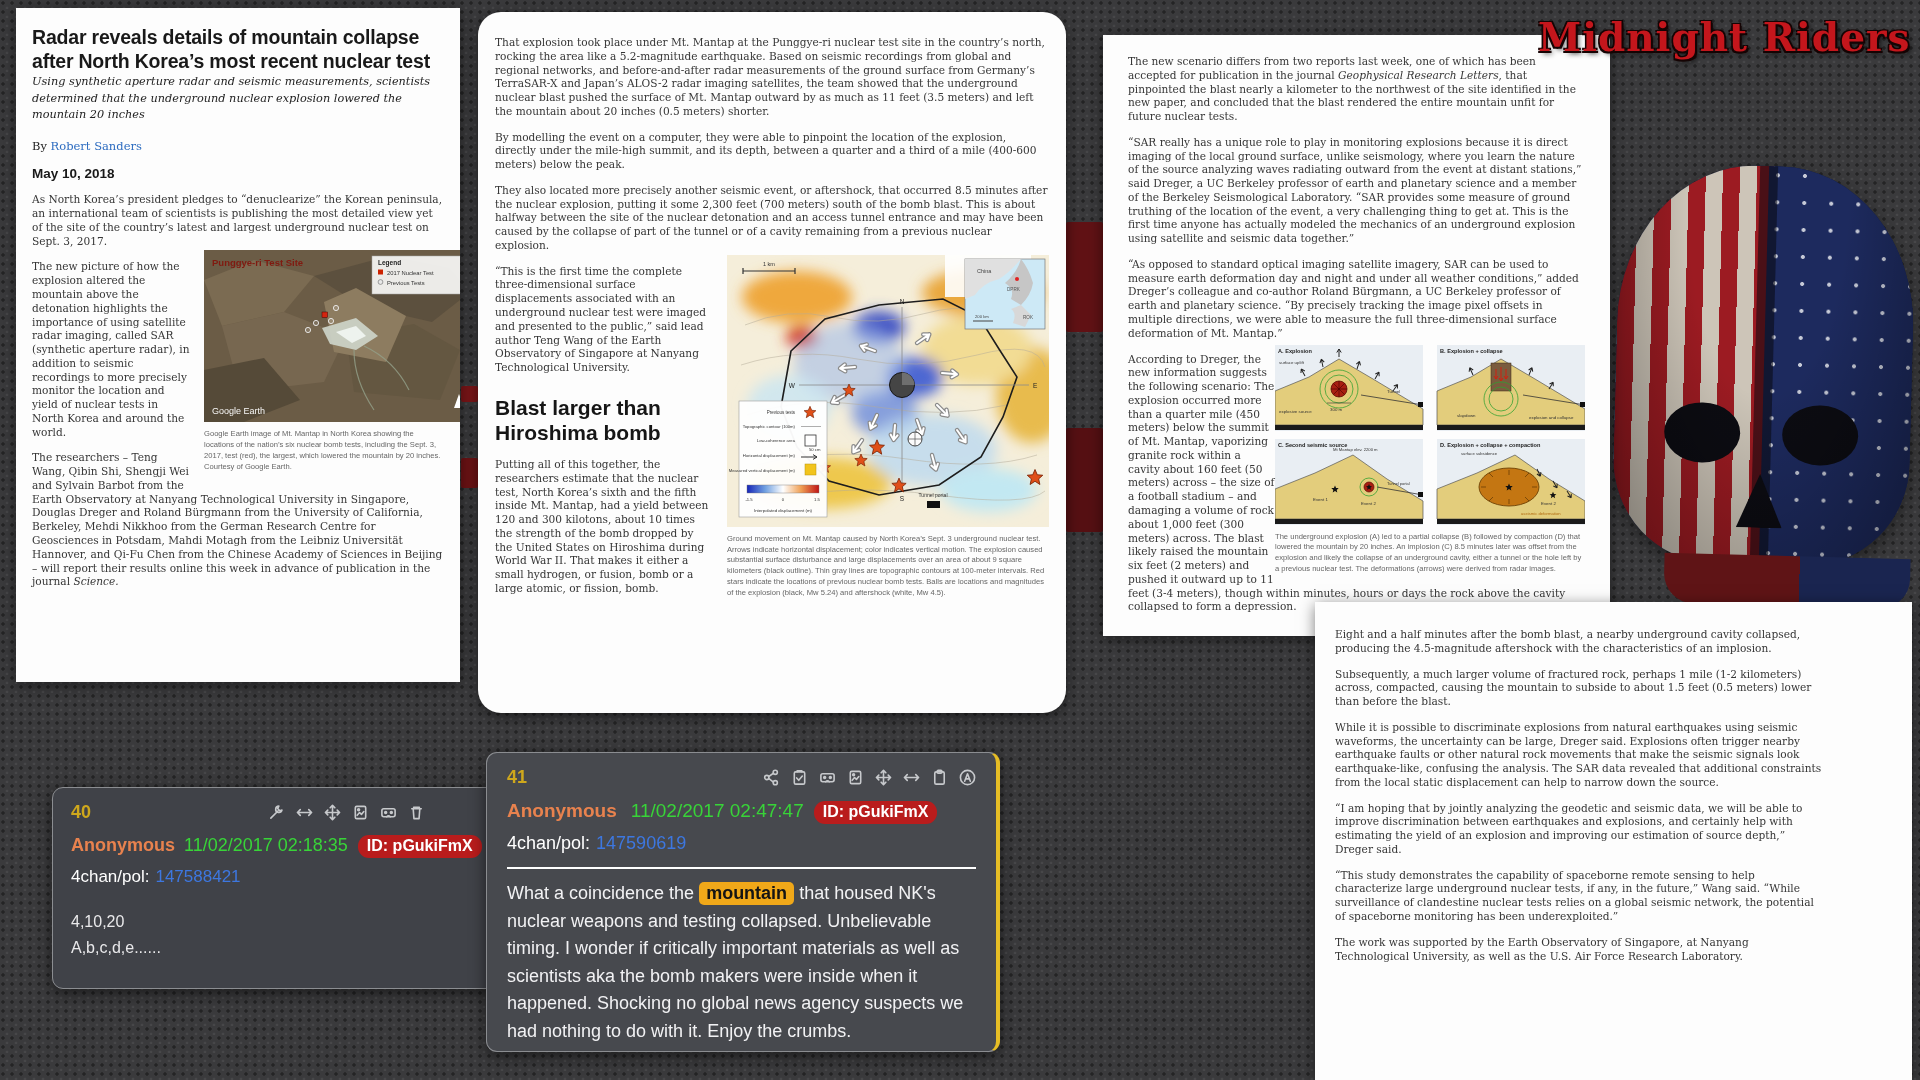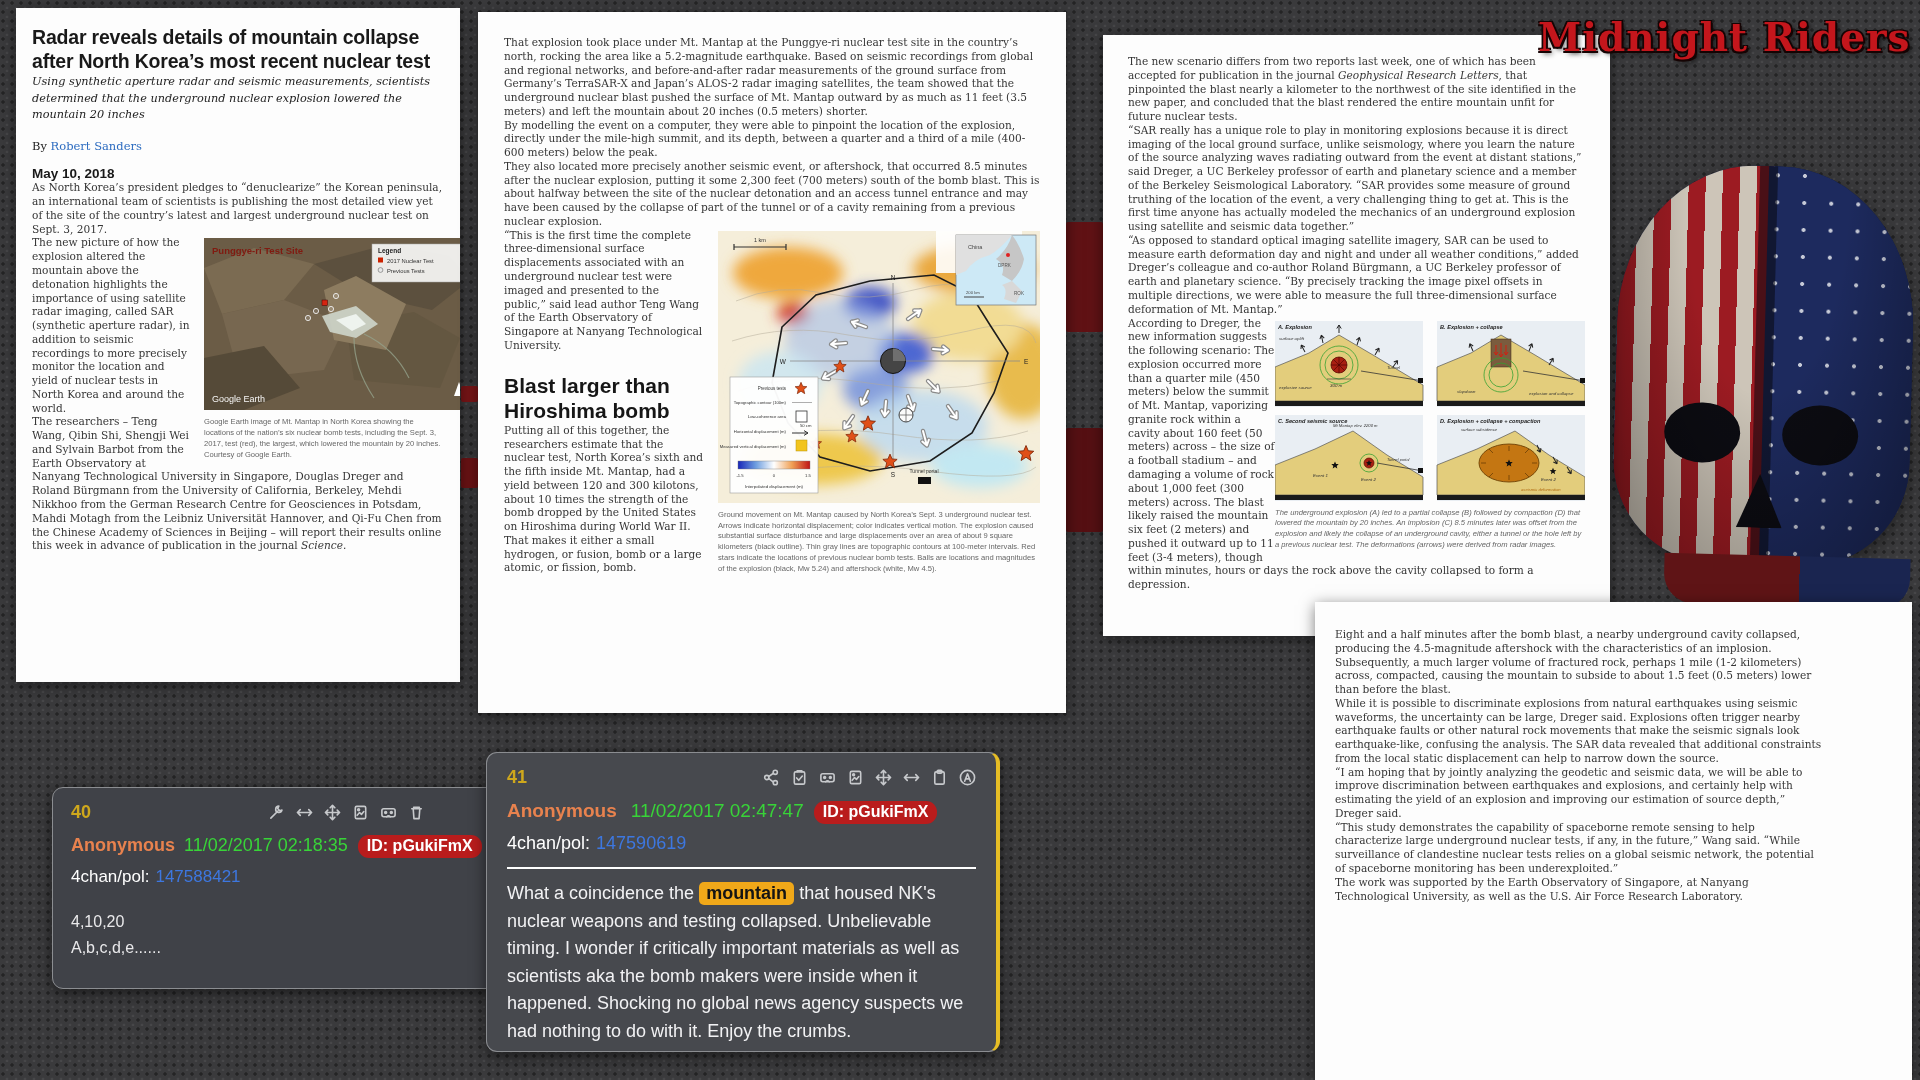--- a/index.html
+++ b/index.html
@@ -53,39 +53,39 @@
   #logo { position:absolute; left:1538px; top:2px; z-index:3; display:flex; align-items:center; gap:6px; }
   .logo-text {
     font-family:"DejaVu Serif", serif; font-weight:900; font-size:39px; letter-spacing:1px;
     color:#c4161c; white-space:nowrap;
     text-shadow:2px 2px 0 #150404,-1.5px -1.5px 0 #150404,1.5px -1.5px 0 #150404,-1.5px 1.5px 0 #150404,3px 3px 5px rgba(0,0,0,.65);
   }
 
   
   .panel { position:absolute; background:#fdfdfd; box-shadow:0 3px 14px rgba(0,0,0,.5); z-index:2; color:#333; overflow:hidden; }
   #panel1 { left:16px;  top:8px;   width:444px; height:674px; padding:18px 16px; }
-  #panel2 { left:478px; top:12px;  width:588px; height:701px; padding:24px 26px; }
+  #panel2 { left:478px; top:12px;  width:588px; height:701px; padding:24px 17px;border-radius:23px; }
   #panel3 { left:1103px;top:35px;  width:507px; height:601px; padding:20px 25px; }
   #panel4 { left:1315px;top:602px; width:597px; height:478px; padding:26px 90px 18px 20px; z-index:4; }
 
   .a1-title { font-family:"Liberation Sans", sans-serif; font-weight:900; font-size:19.5px;
     line-height:1.22; color:#191919; letter-spacing:-.2px; }
   .a1-sub { font-size:11.3px; font-style:italic; line-height:1.5; color:#222; }
   .byline { margin-top:15px; font-size:11.5px; color:#222; }
   .link { color:#2d6cc0; text-decoration:none; cursor:pointer; }
   .a1-date { margin-top:13px; font-family:"Liberation Sans", sans-serif; font-weight:900; font-size:13.5px; color:#191919; }
   .art { font-size:10.6px; line-height:1.3; color:#363636; }
-  .art p { margin-top:0; }
+  .art p { margin-top:12px; }
   .it { font-style:italic; }
   .h2 { font-family:"Liberation Sans", sans-serif; font-weight:900; font-size:21px; line-height:1.22;
     color:#161616; margin-top:20px; }
   figure { border:0; }
   #fig1 { float:right; width:240px; margin:2px 0 8px 12px; }
   #fig2 { float:right; width:322px; margin:2px 0 6px 14px; }
-  #fig3 { float:right; width:310px; margin:4px 0 6px 0;font-style:italic; }
+  #fig3 { float:right; width:310px; margin:4px 0 6px 0; }
   .figcap { font-family:"Liberation Sans", sans-serif; font-size:7.6px; line-height:1.42; color:#666; margin-top:7px; }
   svg { display:block; }
   .svgtxt { font-family:"Liberation Sans", sans-serif; }
 
   
   .post { position:absolute; background:#47494e; border:1px solid #8b8d91; border-radius:11px;
     font-family:"Liberation Sans", sans-serif; color:#ededee; box-shadow:0 4px 16px rgba(0,0,0,.55); }
   #post40 { left:52px; top:787px; width:450px; height:202px; z-index:5; padding:14px 18px; background:#404248; }
   #post41 { left:486px; top:752px; width:514px; height:300px; z-index:6; padding:14px 20px;
     border-right:4px solid #e6bd25; }

